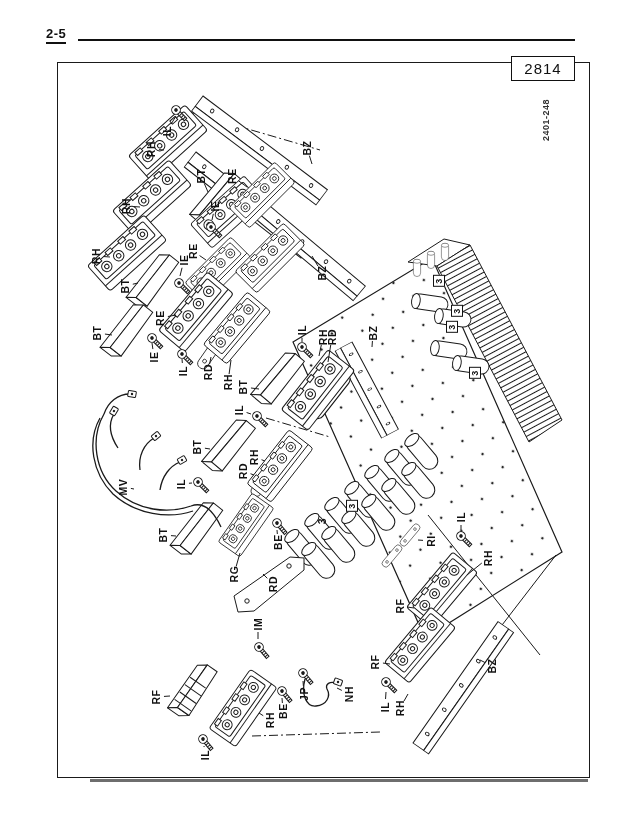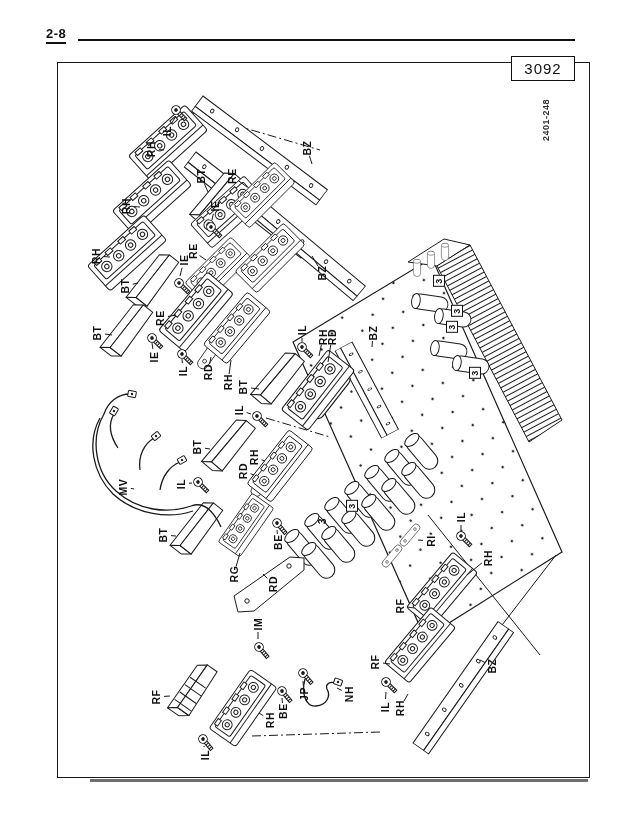--- a/index.html
+++ b/index.html
@@ -333,22 +333,22 @@
       <div class="plabel" style="left: 349px; top: 694px;">NH</div>
       <div class="plabel" style="left: 461px; top: 517px;">IL</div>
       <div class="plabel boxed" style="left: 439px; top: 281px;">3</div>
       <div class="plabel boxed" style="left: 457px; top: 311px;">3</div>
       <div class="plabel boxed" style="left: 452px; top: 327px;">3</div>
       <div class="plabel boxed" style="left: 475px; top: 373px;">3</div>
       <div class="plabel boxed" style="left: 352px; top: 506px;">3</div>
       <div class="plabel" style="left: 322px; top: 521px;">3</div>
     </div>
 
-  <div class="page-num">2-8</div>
+  <div class="page-num">2-5</div>
   <div class="top-rule"></div>
   <div class="figure-frame"></div>
   <div class="bottom-rule"></div>
   <div class="fig-box">
-    <span>3092</span>
+    <span>2814</span>
   </div>
   <div class="fig-code">2401-248</div>
 
 </div>
 
 </body></html>

